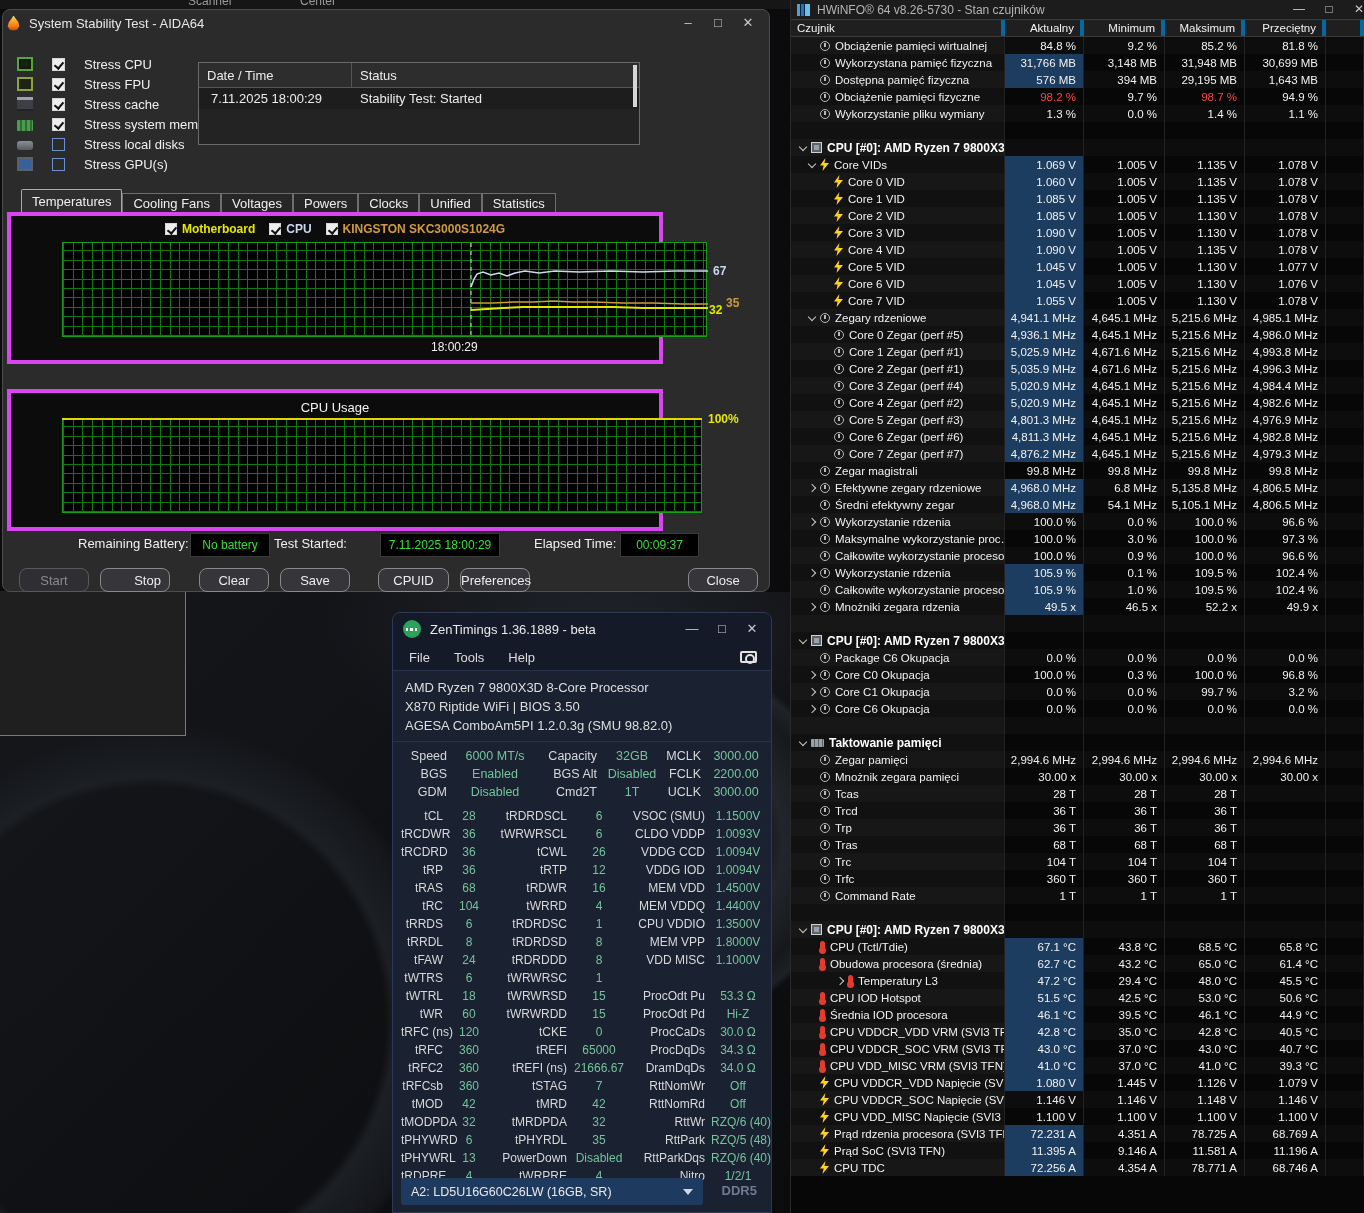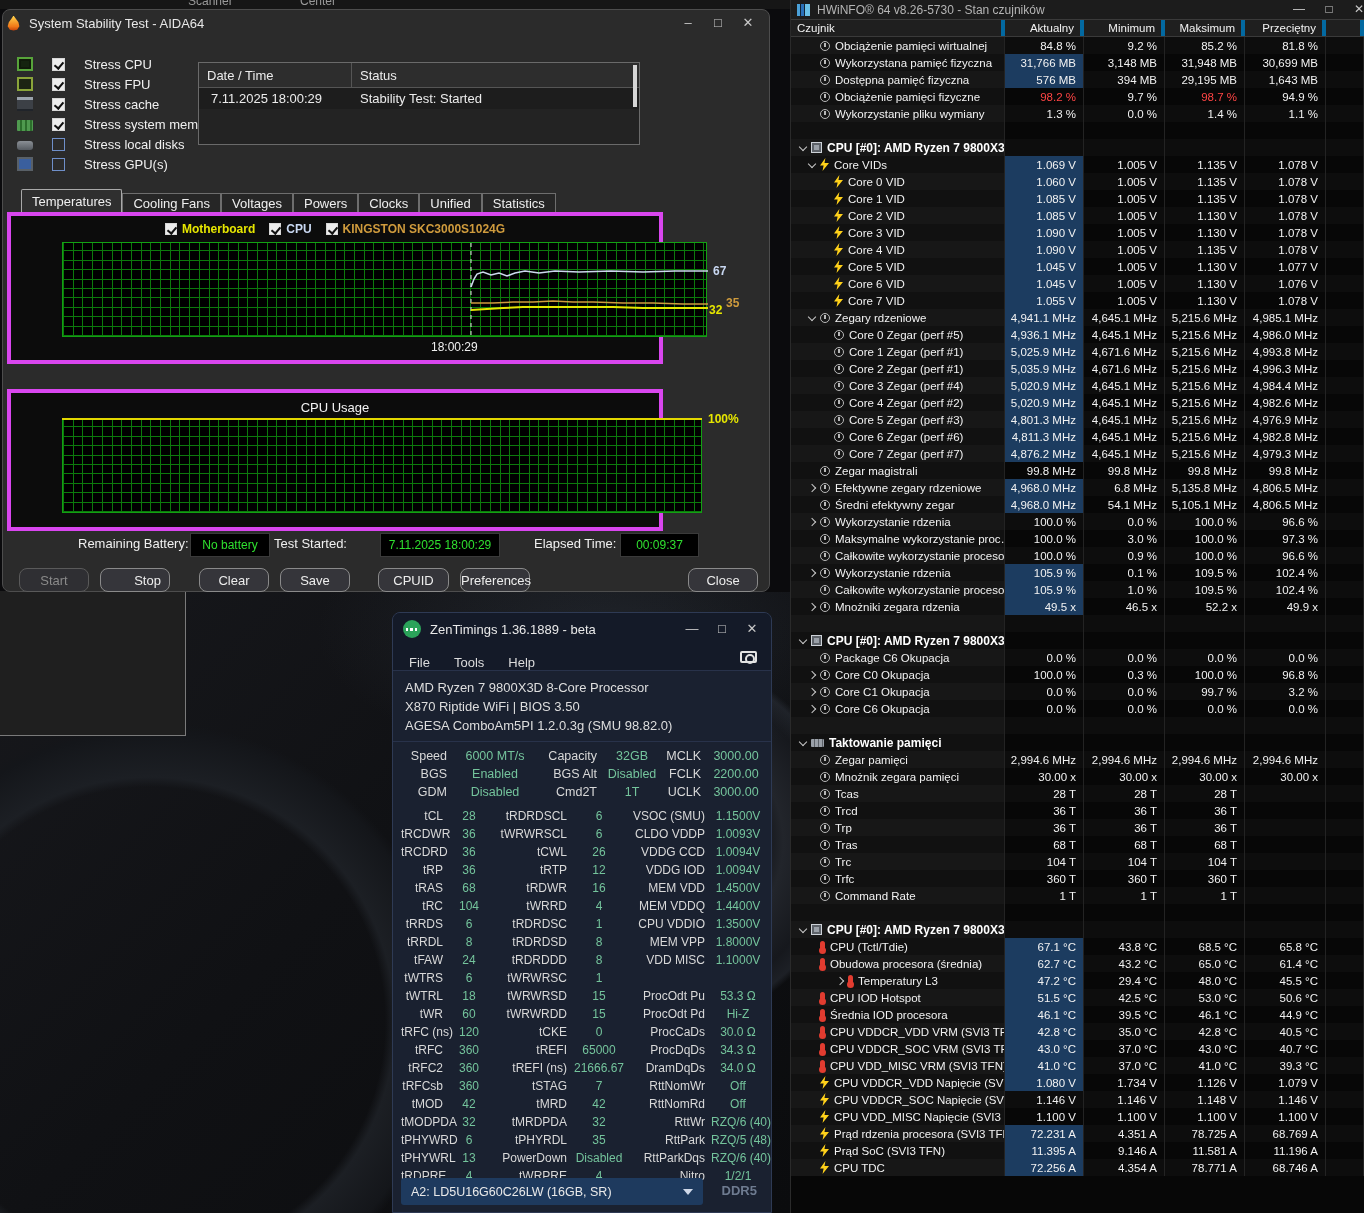--- a/index.html
+++ b/index.html
@@ -86,21 +86,21 @@
 
   
   #zen { position:absolute; left:392px; top:612px; width:380px; height:601px; background:#1a2130;
     border:1px solid #2e3a54; border-radius:8px 8px 0 0; color:#dcdcdc; overflow:hidden; }
   #zen-titlebar { height:32px; background:#141a28; display:flex; align-items:center; padding-left:10px; position:relative; }
   .zen-logo { width:18px; height:18px; border-radius:50%; background:#2ba35a; margin-right:9px; position:relative; }
   .zen-logo::after { content:""; position:absolute; left:3px; top:8px; width:11px; height:3px;
     background:linear-gradient(90deg,#fff 0 2px, transparent 2px 4px, #fff 4px 7px, transparent 7px 9px, #fff 9px 11px); }
   #zen-title { font-size:13px; color:#e9e9e9; }
   #zen-winbtns { position:absolute; right:4px; top:6px; display:flex; }
-  #zen-menubar { height:26px; background:#141a28; border-bottom:1px solid #28324a; display:flex; align-items:flex-end;
+  #zen-menubar { height:26px; background:#141a28; border-bottom:1px solid #28324a; display:flex; align-items:center;
     padding-left:16px; gap:24px; font-size:13px; position:relative; }
   .camera-icon { position:absolute; right:14px; top:6px; width:17px; height:12px; border:2px solid #e3e3e3;
     border-radius:2px; }
   .camera-icon::before { content:""; position:absolute; left:3px; top:1px; width:6px; height:6px; border:2px solid #e3e3e3; border-radius:50%; }
   #zen-info { padding:7px 12px 6px; border-bottom:1px solid #28324a; font-size:13px; color:#dedede; line-height:19px; }
   #zen-config { padding:5px 8px 2px; }
   .zcrow { display:grid; grid-template-columns:52px 84px 66px 58px 46px 58px; height:18px; align-items:center; font-size:12.5px; }
   #zen-timings { padding:4px 8px 0; }
   .ztrow { display:grid; grid-template-columns:48px 40px 84px 52px 86px 54px; height:18px; align-items:center; font-size:12px; }
   .zl { text-align:right; color:#d8d8d8; padding-right:6px; white-space:nowrap; }
@@ -1263,21 +1263,21 @@
         <div class="hwcell">39.3 °C</div>
         <div class="hwcell"></div>
       </div>
       <div class="hwrow">
         <div class="hwcell lab">
           <span class="sp" style="width: 24px;"></span>
           <span class="ic ic-bolt"></span>
           <span>CPU VDDCR_VDD Napięcie (SVI3 …</span>
         </div>
         <div class="hwcell hl">1.080 V</div>
-        <div class="hwcell">1.734 V</div>
+        <div class="hwcell">1.445 V</div>
         <div class="hwcell">1.126 V</div>
         <div class="hwcell">1.079 V</div>
         <div class="hwcell"></div>
       </div>
       <div class="hwrow">
         <div class="hwcell lab">
           <span class="sp" style="width: 24px;"></span>
           <span class="ic ic-bolt"></span>
           <span>CPU VDDCR_SOC Napięcie (SVI3 …</span>
         </div>

